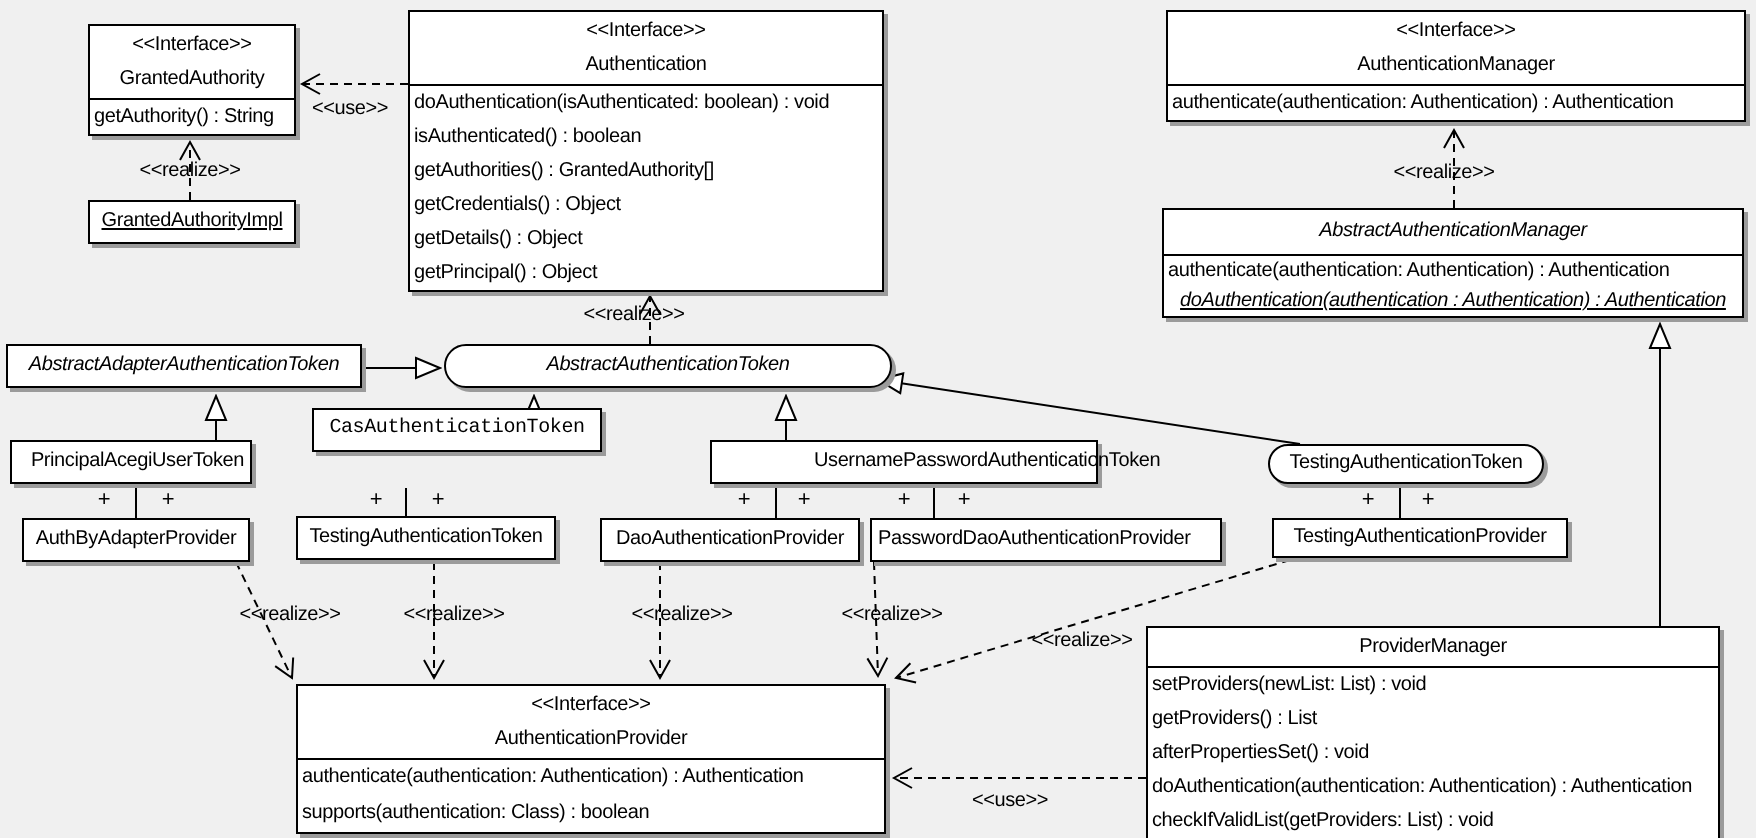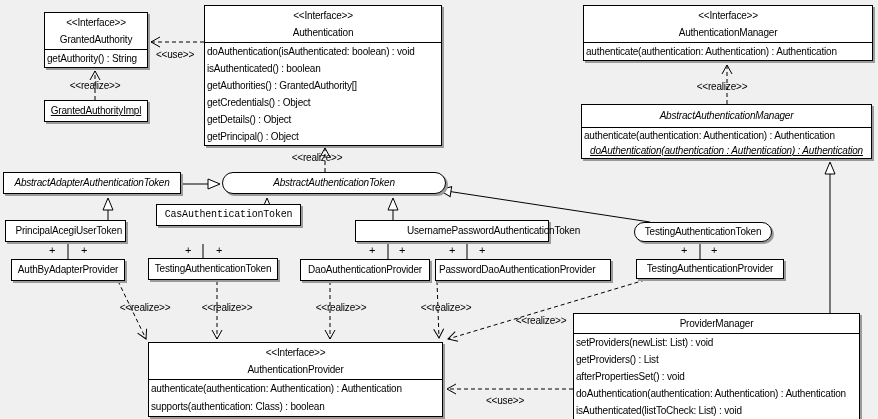--- a/index.html
+++ b/index.html
@@ -175,21 +175,21 @@
 
   <div class="uml-box pm" style="left:573px;top:313px;width:287px;">
     <div class="title" style="padding:1px 2px 0;">
       <div class="cname">ProviderManager</div>
     </div>
     <div class="methods">
       <div class="method">setProviders(newList: List) : void</div>
       <div class="method">getProviders() : List</div>
       <div class="method">afterPropertiesSet() : void</div>
       <div class="method">doAuthentication(authentication: Authentication) : Authentication</div>
-      <div class="method">isAuthenticated(listToCheck: List) : void</div>
+      <div class="method">checkIfValidList(getProviders: List) : void</div>
     </div>
   </div>
 
   <span class="elabel" style="left:175px;top:50px;">&lt;&lt;use&gt;&gt;</span>
   <span class="elabel" style="left:505px;top:396px;">&lt;&lt;use&gt;&gt;</span>
   <span class="elabel" style="left:95px;top:81px;">&lt;&lt;realize&gt;&gt;</span>
   <span class="elabel" style="left:317px;top:153px;">&lt;&lt;realize&gt;&gt;</span>
   <span class="elabel" style="left:722px;top:82px;">&lt;&lt;realize&gt;&gt;</span>
   <span class="elabel" style="left:145px;top:303px;">&lt;&lt;realize&gt;&gt;</span>
   <span class="elabel" style="left:227px;top:303px;">&lt;&lt;realize&gt;&gt;</span>

